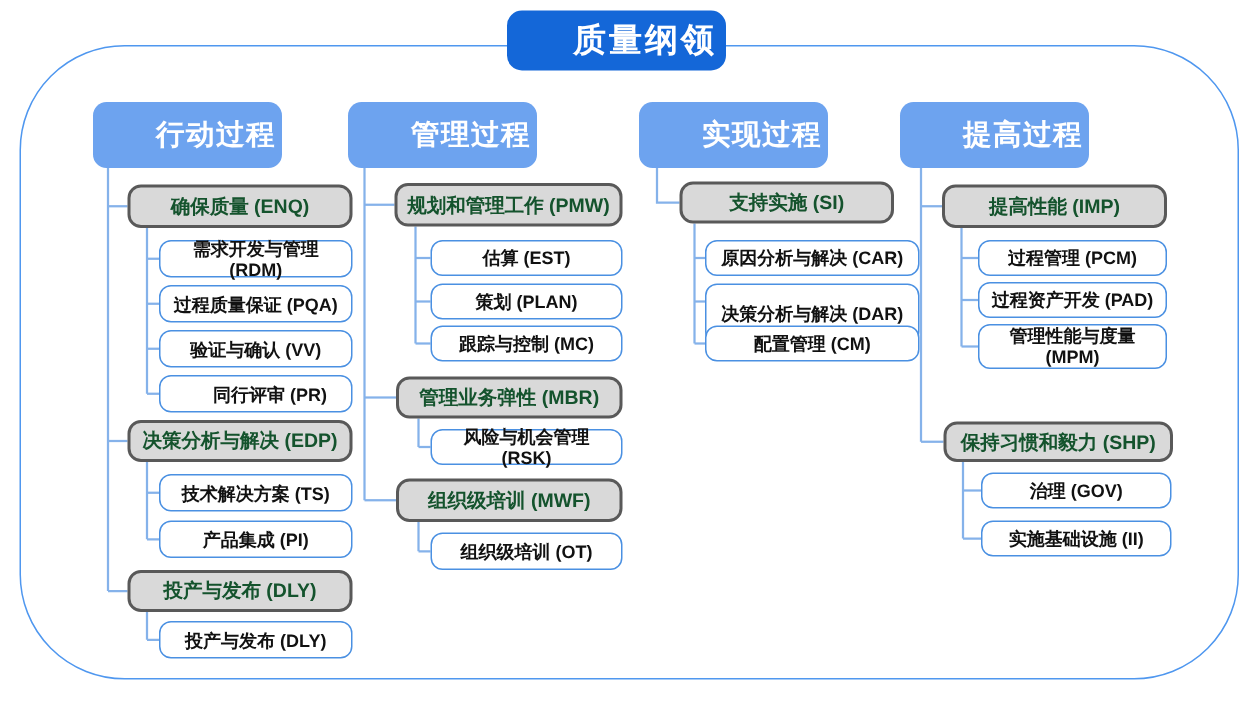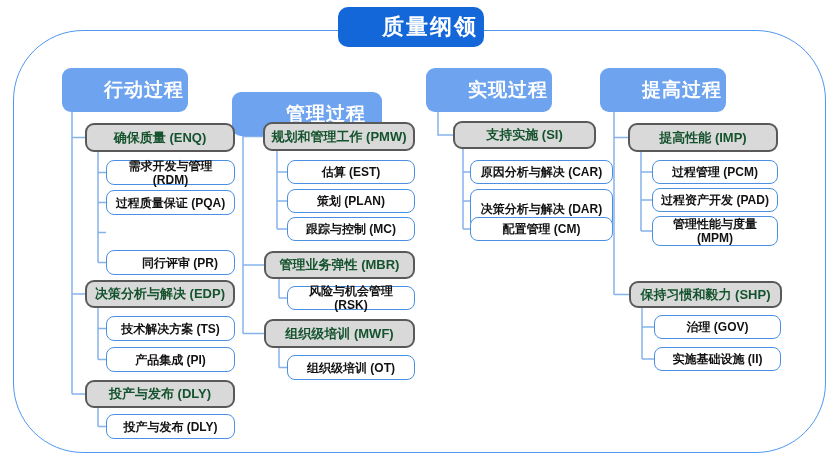--- a/index.html
+++ b/index.html
@@ -126,27 +126,28 @@
       <path d="M641,231 H652"></path>
       <path d="M642,308 V359"></path>
       <path d="M642,327 H654"></path>
       <path d="M642,359 H654"></path>
     </g>
   </svg>
 
   <div class="node root-box" style="left:338px; top:7px; width:146px; height:40px;">质量纲领</div>
 
   <div class="node hdr" style="left:62px;  top:68px; width:126px; height:44px;">行动过程</div>
-  <div class="node hdr" style="left:232px; top:68px; width:150px; height:44px;margin-top:24px;">管理过程</div>
+  <div class="node hdr" style="left:232px; top:68px; width:126px; height:44px;">管理过程</div>
   <div class="node hdr" style="left:426px; top:68px; width:126px; height:44px;">实现过程</div>
   <div class="node hdr" style="left:600px; top:68px; width:126px; height:44px;">提高过程</div>
 
   <div class="node grp" style="left:85px;  top:123px; width:150px; height:29px;">确保质量 (ENQ)</div>
   <div class="node leaf" style="left:106px; top:160px; width:129px; height:25px;">需求开发与管理 (RDM)</div>
   <div class="node leaf" style="left:106px; top:190px; width:129px; height:25px;">过程质量保证 (PQA)</div>
+  <div class="node leaf" style="left:106px; top:220px; width:129px; height:25px;">验证与确认 (VV)</div>
   <div class="node leaf" style="left:106px; top:250px; width:129px; height:25px;padding-left:22px;">同行评审 (PR)</div>
   <div class="node grp" style="left:85px;  top:280px; width:150px; height:28px;">决策分析与解决 (EDP)</div>
   <div class="node leaf" style="left:106px; top:316px; width:129px; height:25px;">技术解决方案 (TS)</div>
   <div class="node leaf" style="left:106px; top:347px; width:129px; height:25px;">产品集成 (PI)</div>
   <div class="node grp" style="left:85px;  top:380px; width:150px; height:28px;">投产与发布 (DLY)</div>
   <div class="node leaf" style="left:106px; top:414px; width:129px; height:25px;">投产与发布 (DLY)</div>
 
   <div class="node grp" style="left:263px; top:122px; width:152px; height:29px;">规划和管理工作 (PMW)</div>
   <div class="node leaf" style="left:287px; top:160px; width:128px; height:24px;">估算 (EST)</div>
   <div class="node leaf" style="left:287px; top:189px; width:128px; height:24px;">策划 (PLAN)</div>

